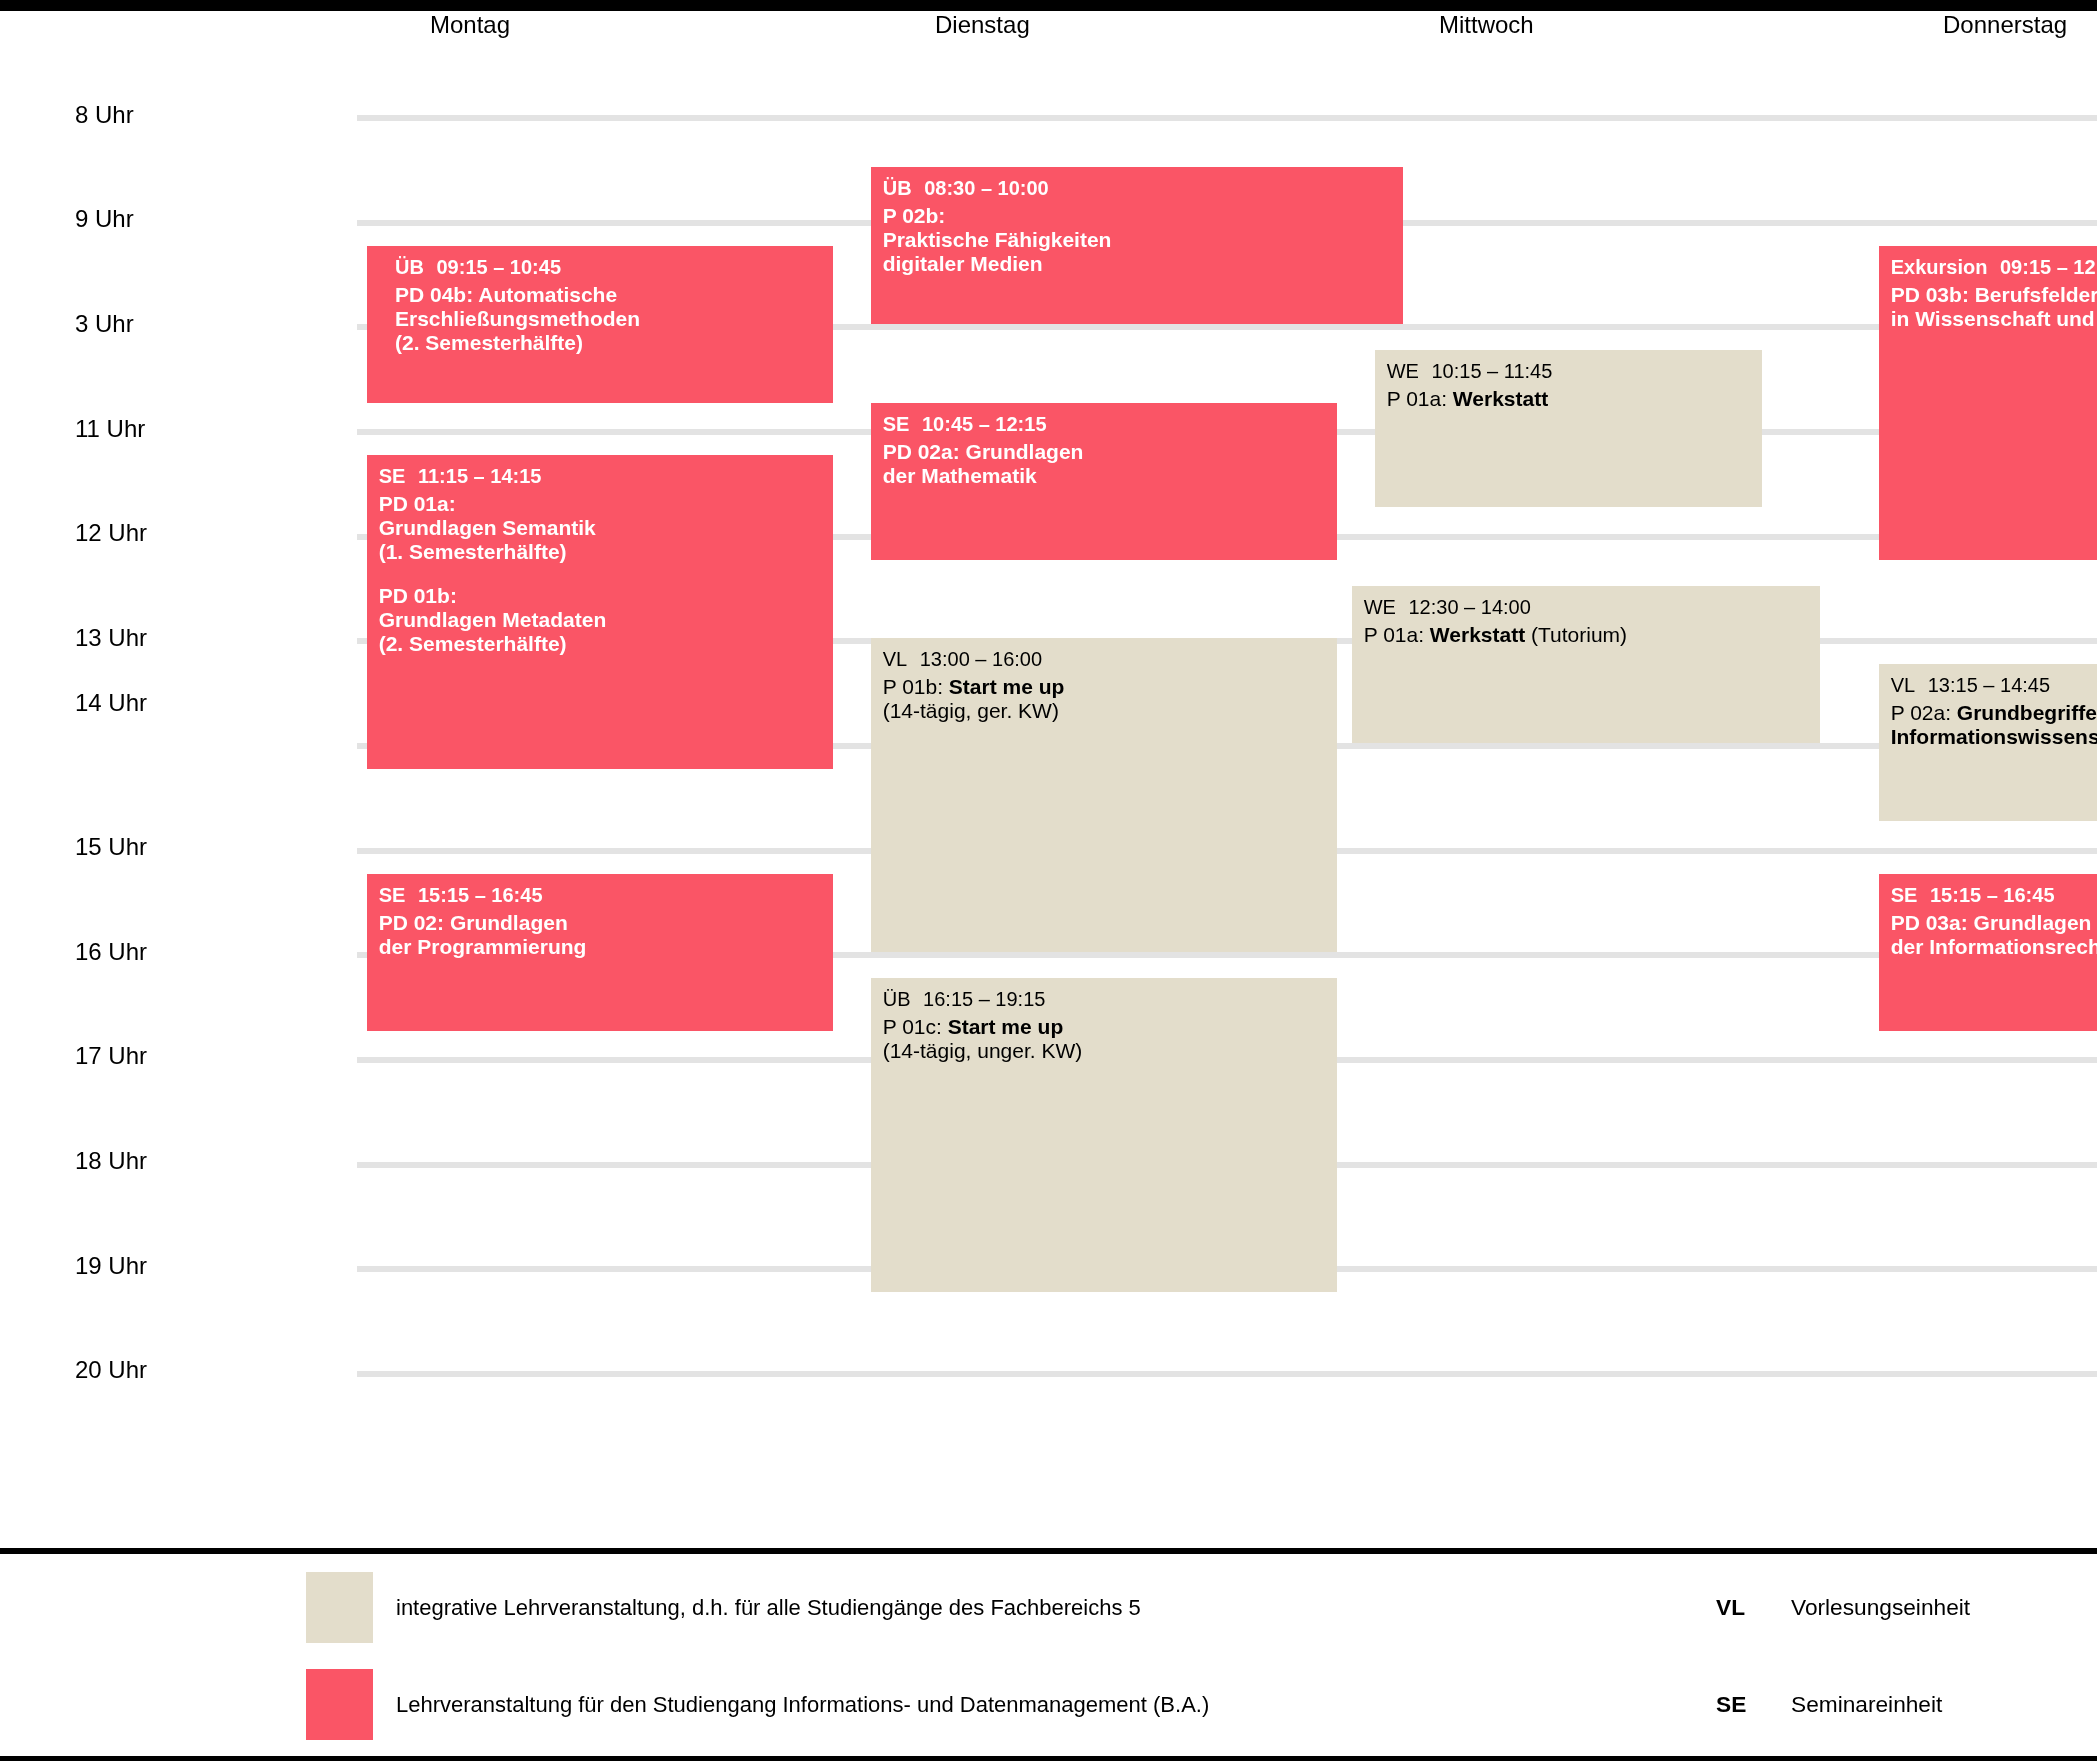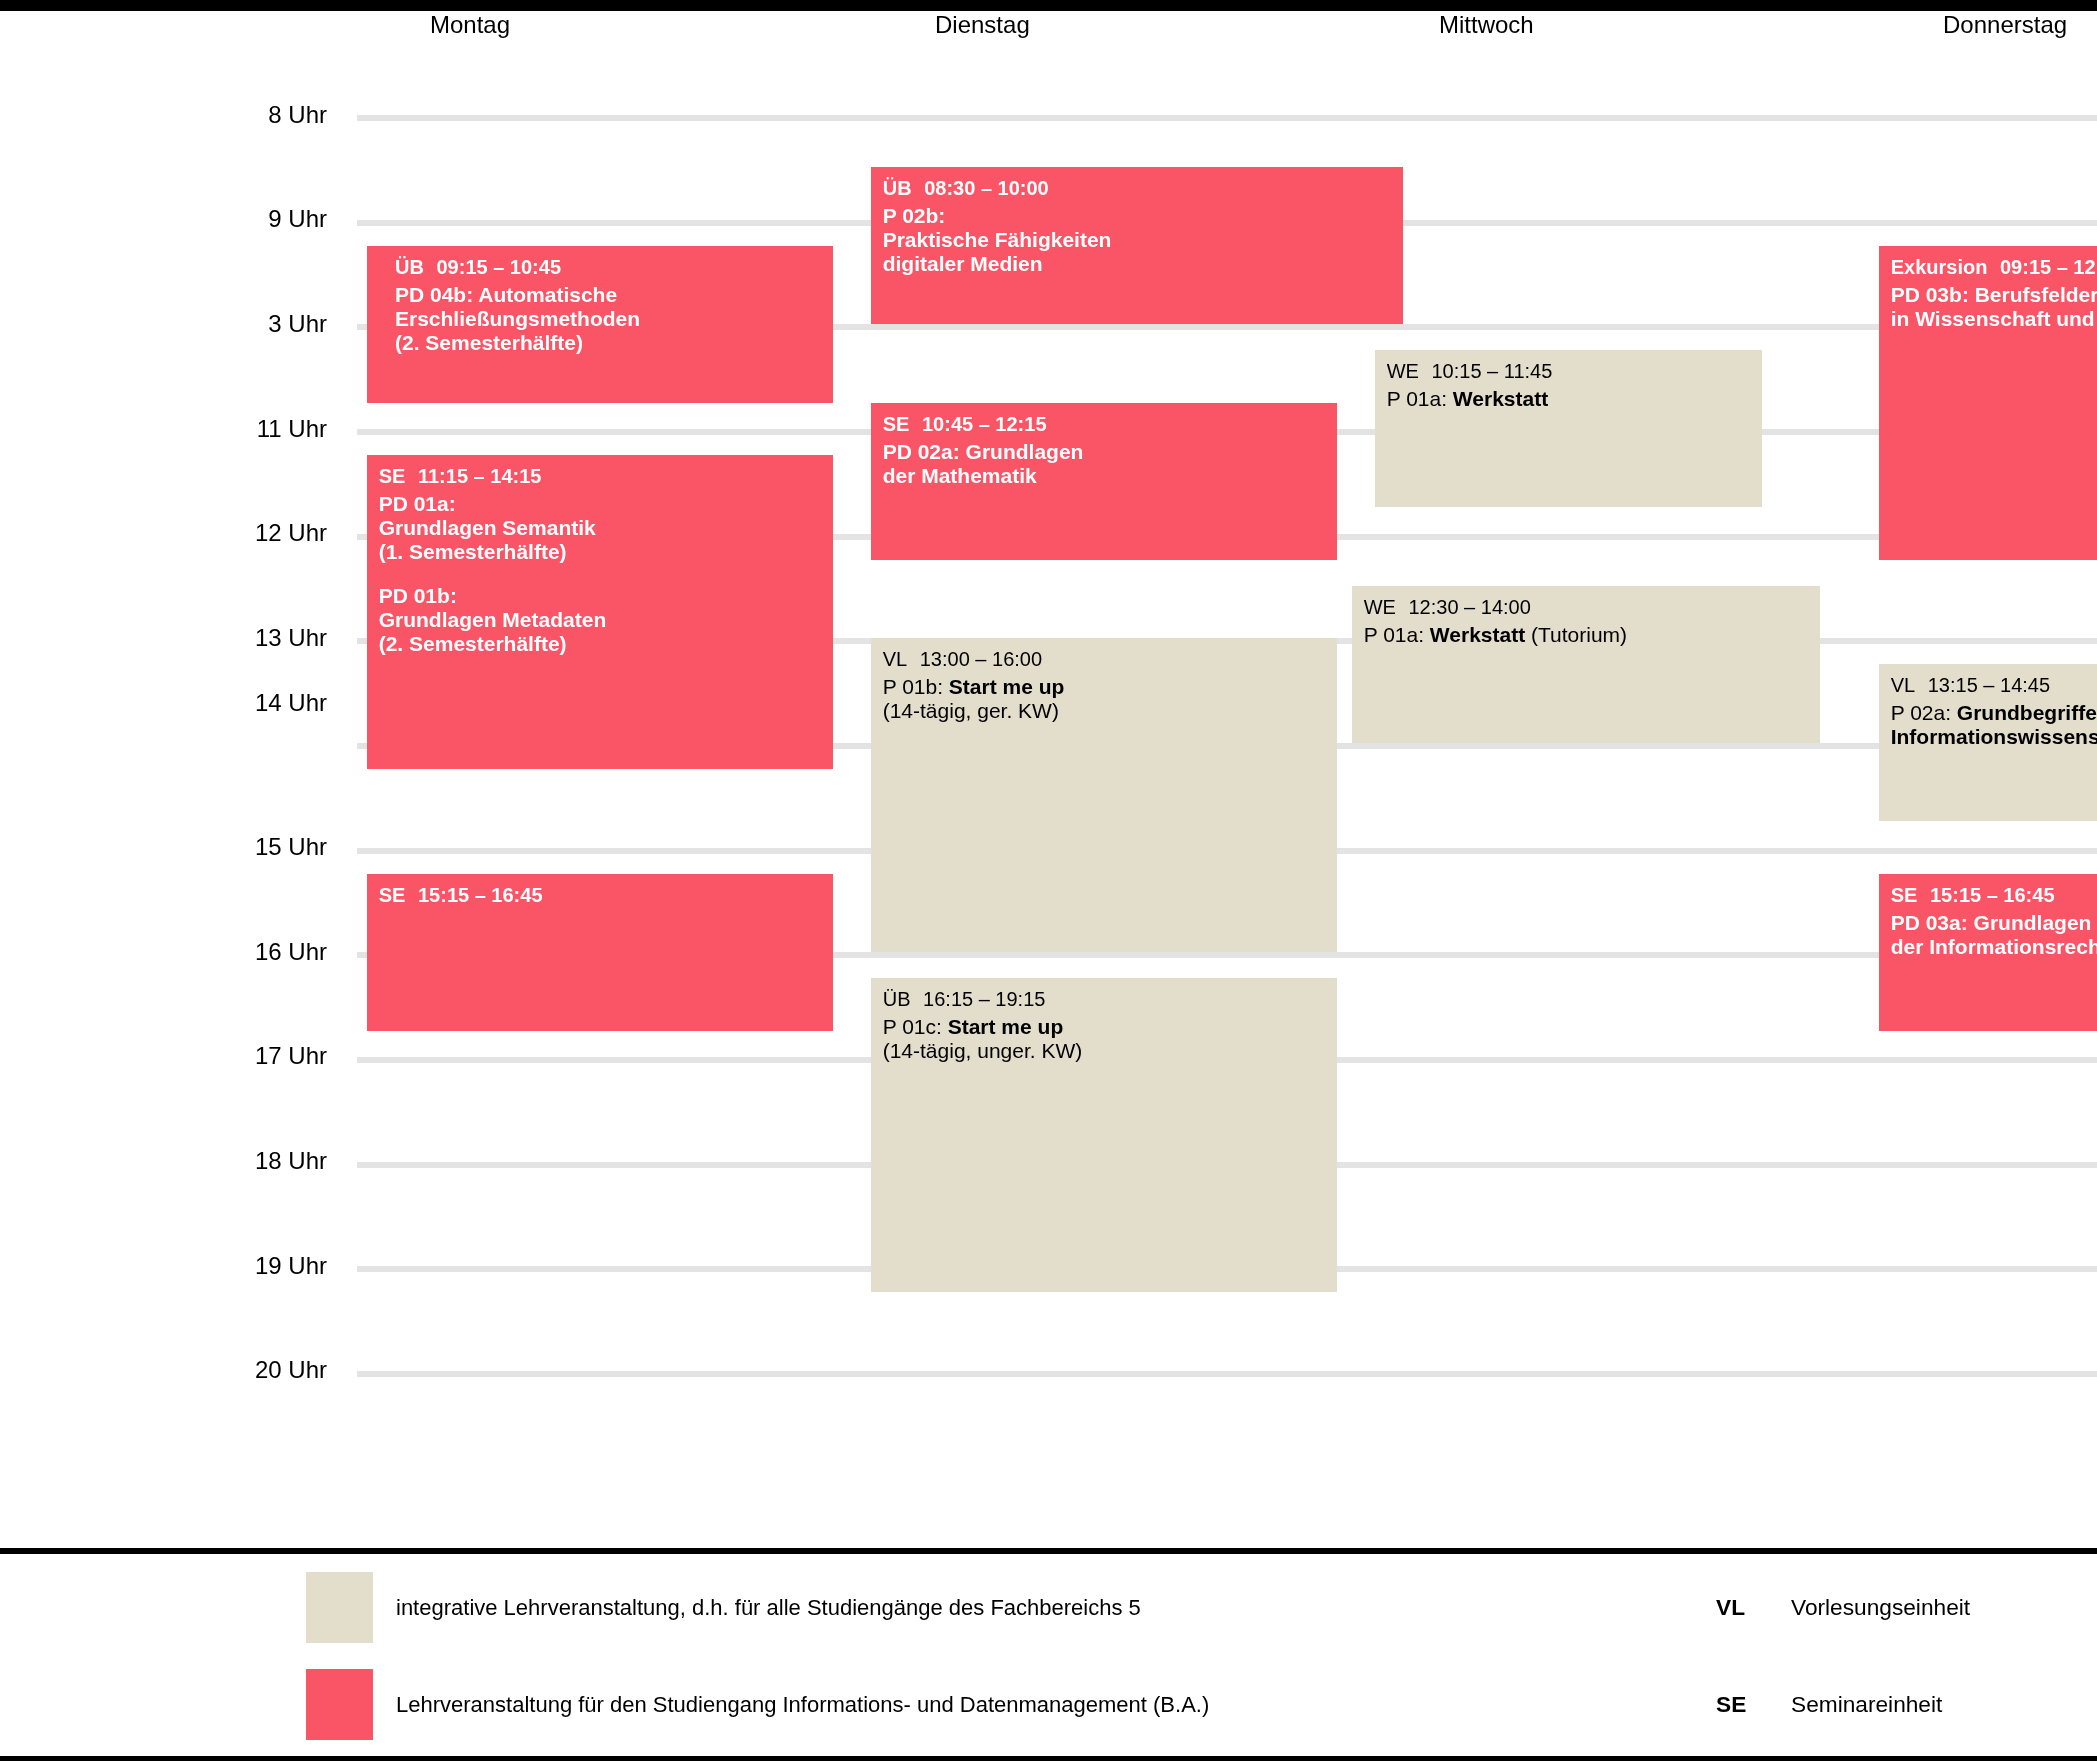--- a/index.html
+++ b/index.html
@@ -25,21 +25,21 @@
   }
 
   
   #grid{position:absolute;left:0;top:0;width:2930px;height:1544px;}
   .gridline{
     position:absolute;left:357px;width:2572px;height:5.9px;
     background:#e3e3e3;
   }
   .hour-label{
     position:absolute;right:2603px;   
-    width:252px;text-align:right;
+    width:252px;
     font-size:24px;color:#000;
     line-height:26px;white-space:nowrap;
   }
 
   
   .event{
     position:absolute;
     box-sizing:border-box;
     padding:9.2px 11.7px 5.9px 11.7px;
     overflow:hidden;
@@ -137,20 +137,24 @@
         <span class="ln"><span>Grundlagen Semantik</span></span>
         <span class="ln"><span>(1. Semesterhälfte)</span></span>
         <div class="ev-gap"></div>
         <span class="ln"><span>PD 01b:</span></span>
         <span class="ln"><span>Grundlagen Metadaten</span></span>
         <span class="ln"><span>(2. Semesterhälfte)</span></span>
       </div>
     </div>
     <div class="event red" style="left: 367px; top: 874px; width: 466px; height: 157px;">
       <div class="ev-head"><span class="ev-kind">SE</span><span>15:15 – 16:45</span></div>
+      <div class="ev-body">
+        <span class="ln"><span>PD 02: Grundlagen</span></span>
+        <span class="ln"><span>der Programmierung</span></span>
+      </div>
     </div>
     <div class="event red" style="left: 871px; top: 167px; width: 532px; height: 157px;">
       <div class="ev-head"><span class="ev-kind">ÜB</span><span>08:30 – 10:00</span></div>
       <div class="ev-body">
         <span class="ln"><span>P 02b:</span></span>
         <span class="ln"><span>Praktische Fähigkeiten</span></span>
         <span class="ln"><span>digitaler Medien</span></span>
       </div>
     </div>
     <div class="event red" style="left: 871px; top: 403px; width: 466px; height: 157px;">

